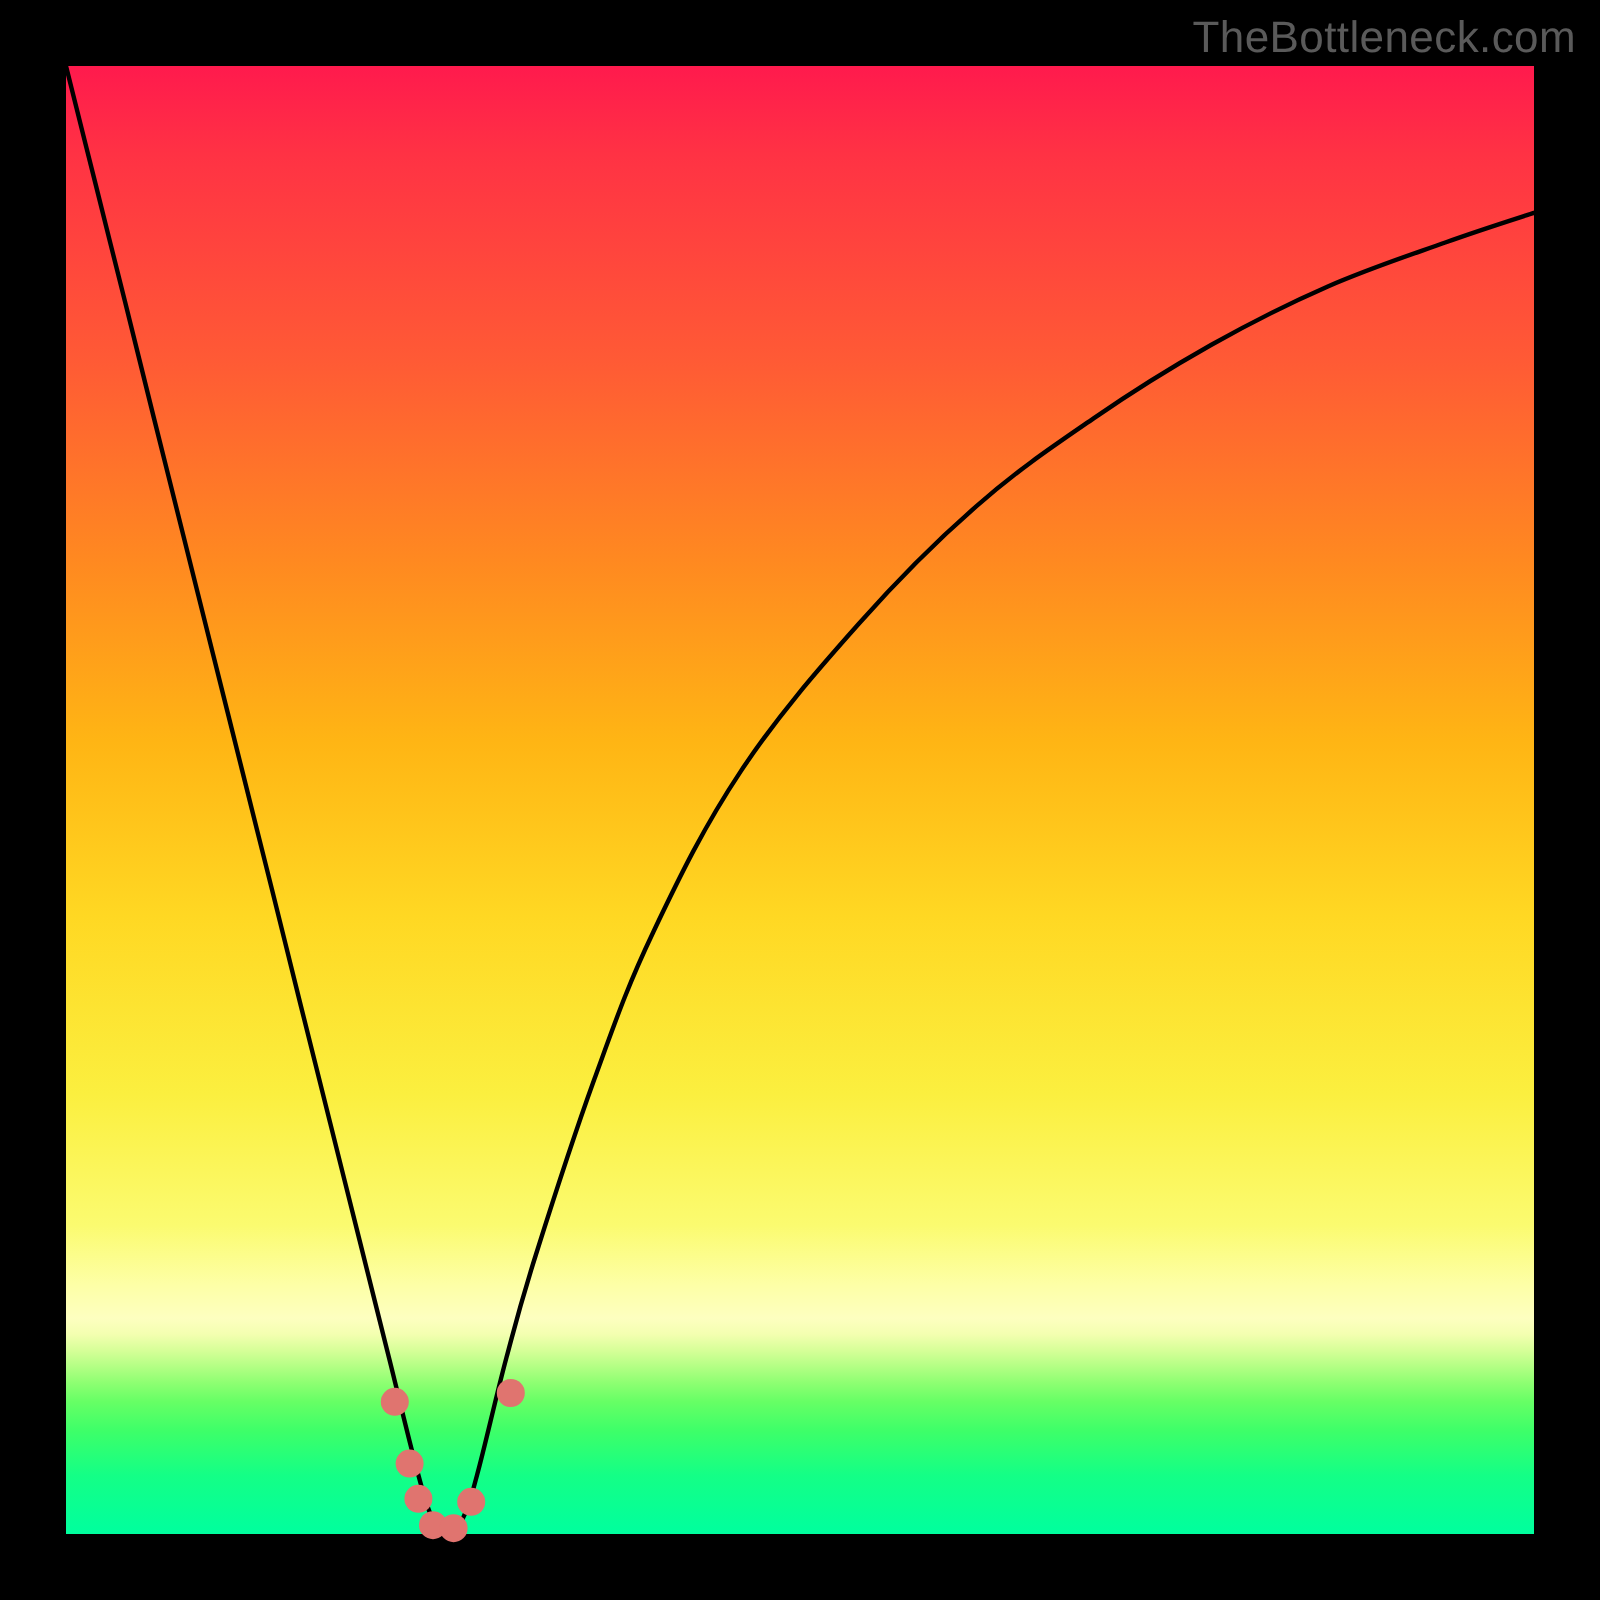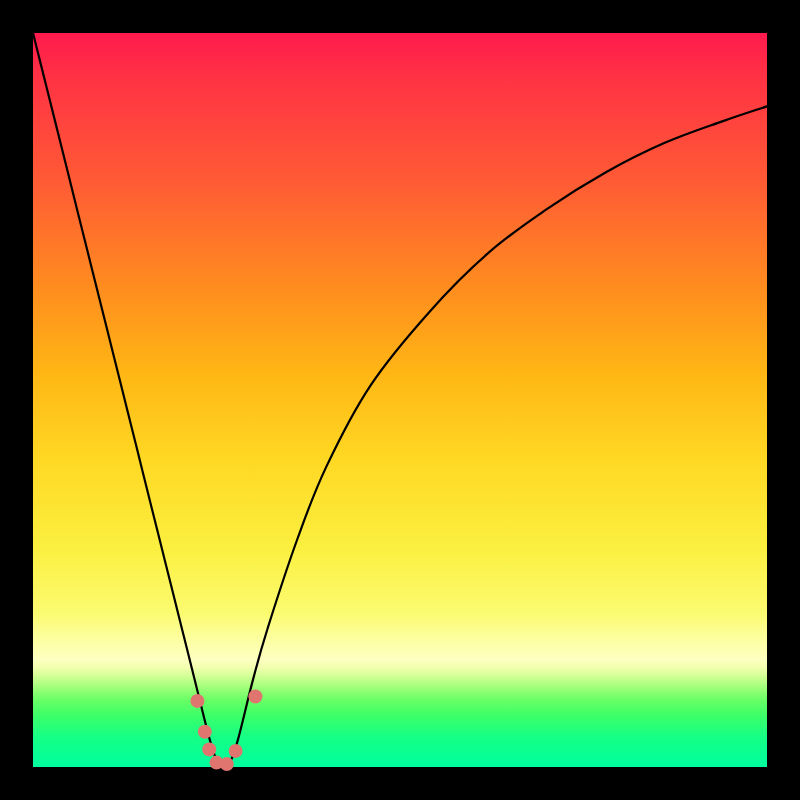--- a/index.html
+++ b/index.html
@@ -76,13 +76,14 @@
           <circle cx="164.4" cy="667.9" r="7" fill="#e0746f"></circle>
           <circle cx="171.8" cy="698.8" r="7" fill="#e0746f"></circle>
           <circle cx="176.2" cy="716.4" r="7" fill="#e0746f"></circle>
           <circle cx="183.5" cy="729.6" r="7" fill="#e0746f"></circle>
           <circle cx="193.8" cy="731.1" r="7" fill="#e0746f"></circle>
           <circle cx="202.6" cy="717.9" r="7" fill="#e0746f"></circle>
           <circle cx="222.4" cy="663.5" r="7" fill="#e0746f"></circle>
         </g>
     </svg>
   </div>
+  <div class="watermark">TheBottleneck.com</div>
 </div>
 
 </body></html>

